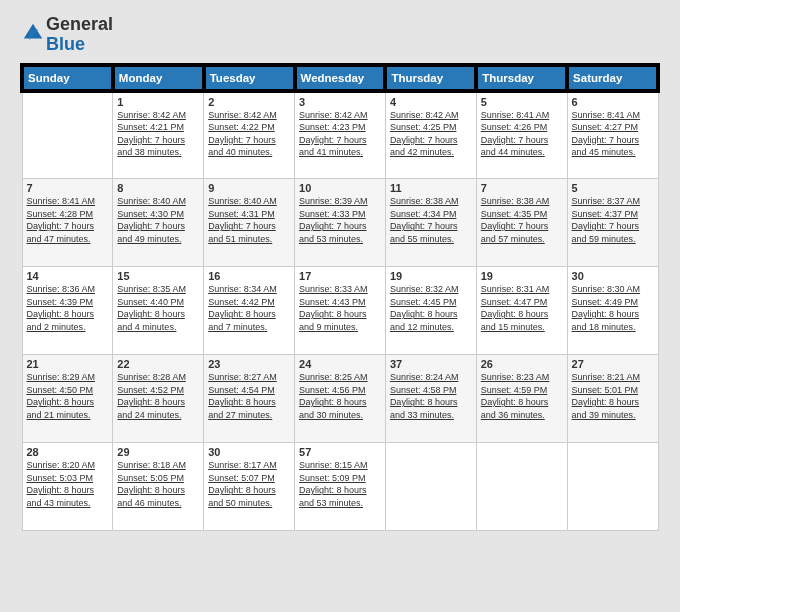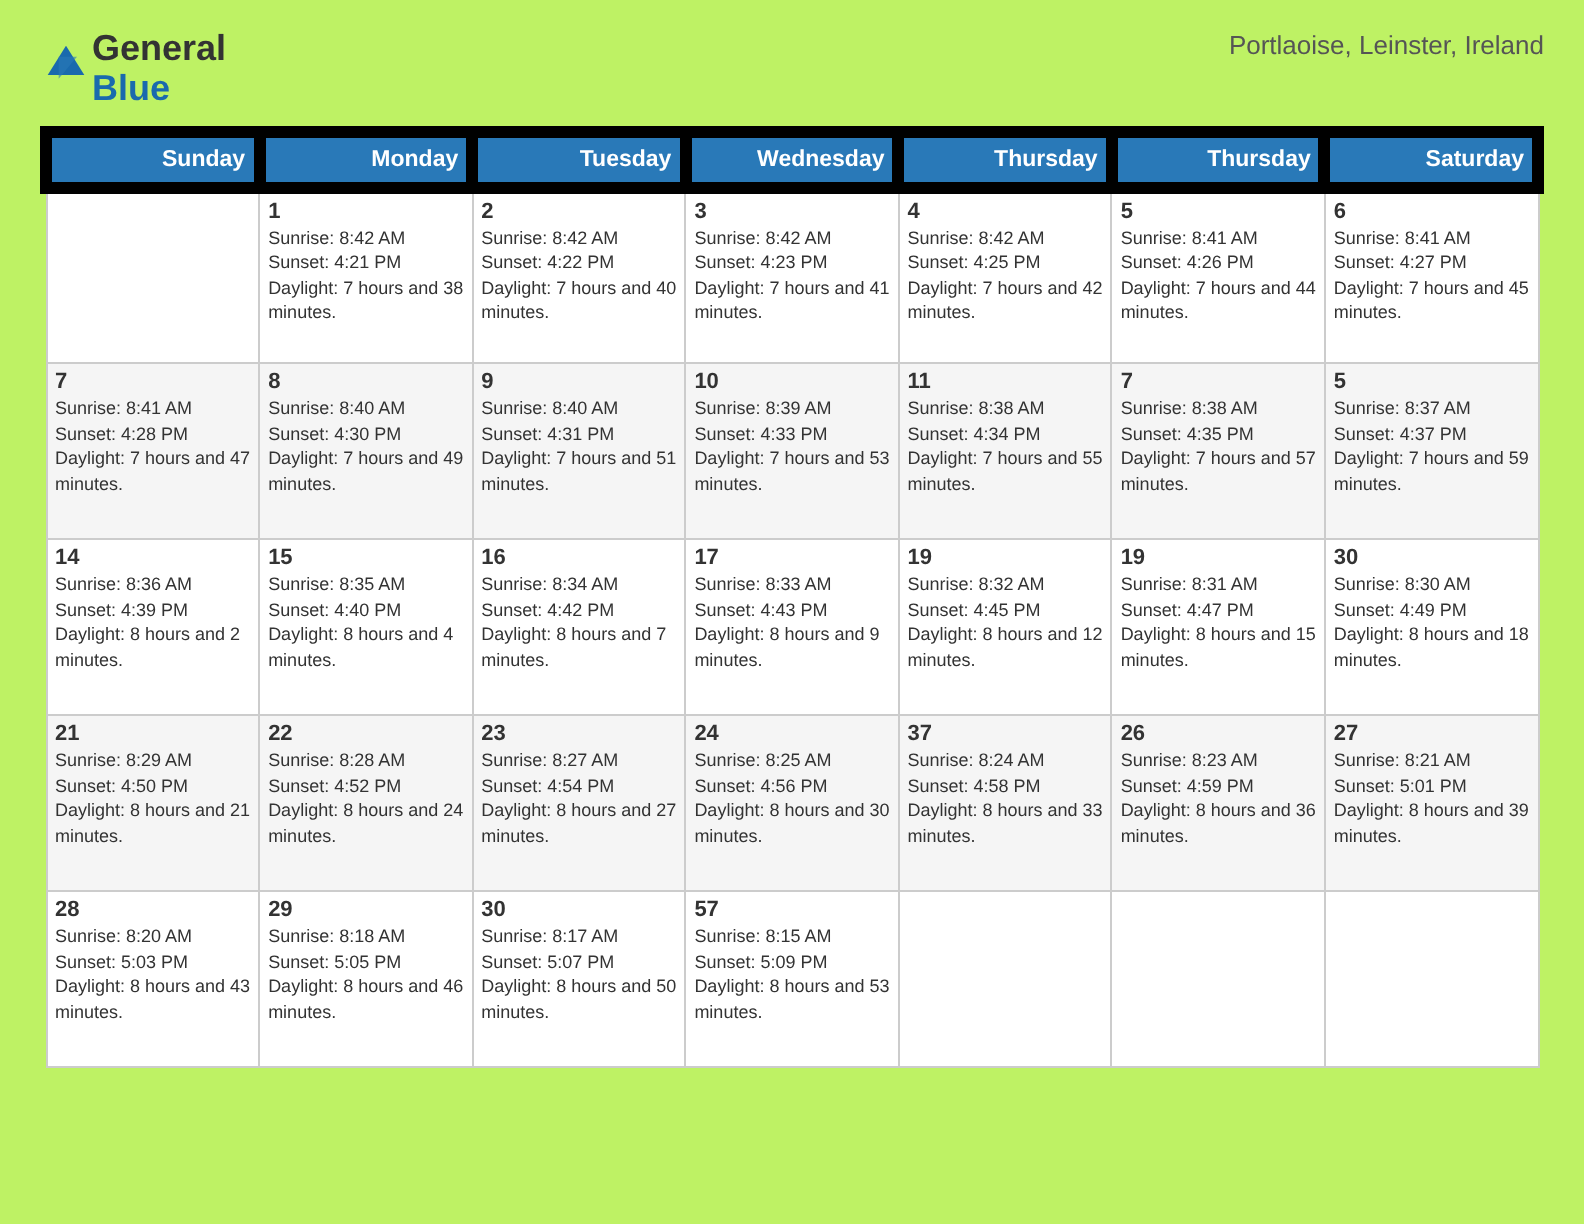--- a/index.html
+++ b/index.html
@@ -4,24 +4,24 @@
   <style>
     * { margin: 0; padding: 0; box-sizing: border-box; }
     body {
       font-family: Arial, sans-serif;
       background: #fff;
       width: 792px;
       height: 612px;
       overflow: hidden;
     }
     .page {
-      width: 792px;
+      width: 680px;
       height: 612px;
       padding: 15px 20px 10px 20px;
-      background: #bef264;
+      background: #e5e5e5;
     }
     .header {
       display: flex;
       justify-content: space-between;
       align-items: flex-start;
       margin-bottom: 8px;
     }
     .logo {
       display: flex;
       align-items: center;
@@ -56,22 +56,22 @@
       width: 100%;
       border-collapse: collapse;
       table-layout: fixed;
     }
     .calendar-table thead tr th {
       background: #2979b8;
       color: #fff;
       font-size: 11.5px;
       font-weight: bold;
       padding: 5px 4px;
-      text-align: right;
-      border: 6px solid #000000;
+      text-align: left;
+      border: 4px solid #000000;
     }
     .calendar-table tbody tr td {
       vertical-align: top;
       border: 1px solid #ccc;
       padding: 3px 4px;
       font-size: 9.5px;
       color: #333;
       height: 88px;
       background: #fff;
     }
@@ -82,20 +82,21 @@
       font-size: 11px;
       font-weight: bold;
       color: #333;
       display: block;
       margin-bottom: 1px;
     }
     .day-info {
       font-size: 9px;
       color: #333;
       line-height: 1.4;
+      text-decoration: underline;
     }
     .empty-cell {
       background: #fafafa;
     }
   </style>
 </head>
 <body>
 
 <div class="page">
   <div class="header">
@@ -107,21 +108,20 @@
         </svg>
       </div>
       <div>
         <div class="logo-text">
           <span class="logo-general">General</span><br>
           <span class="logo-blue">Blue</span>
         </div>
       </div>
     </div>
     <div class="title-area">
-      <div class="location">Portlaoise, Leinster, Ireland</div>
     </div>
   </div>
 
   <table class="calendar-table">
     <thead>
       <tr>
         <th>Sunday</th>
         <th>Monday</th>
         <th>Tuesday</th>
         <th>Wednesday</th>

